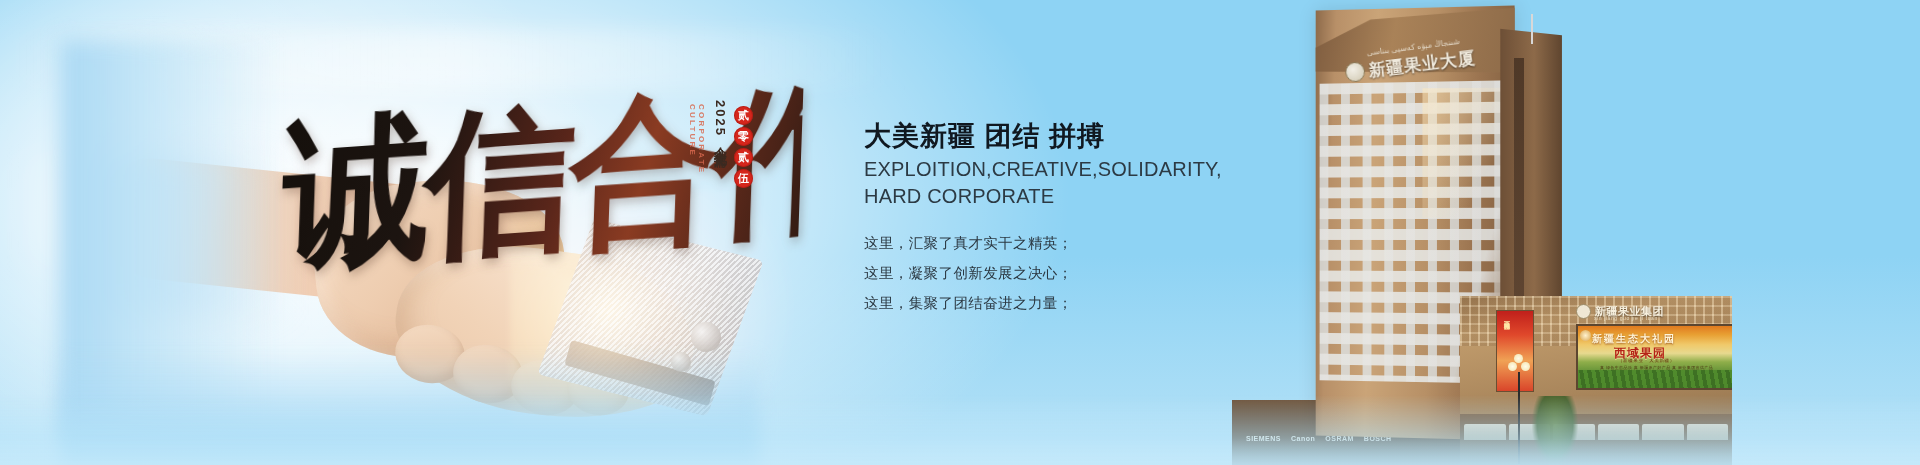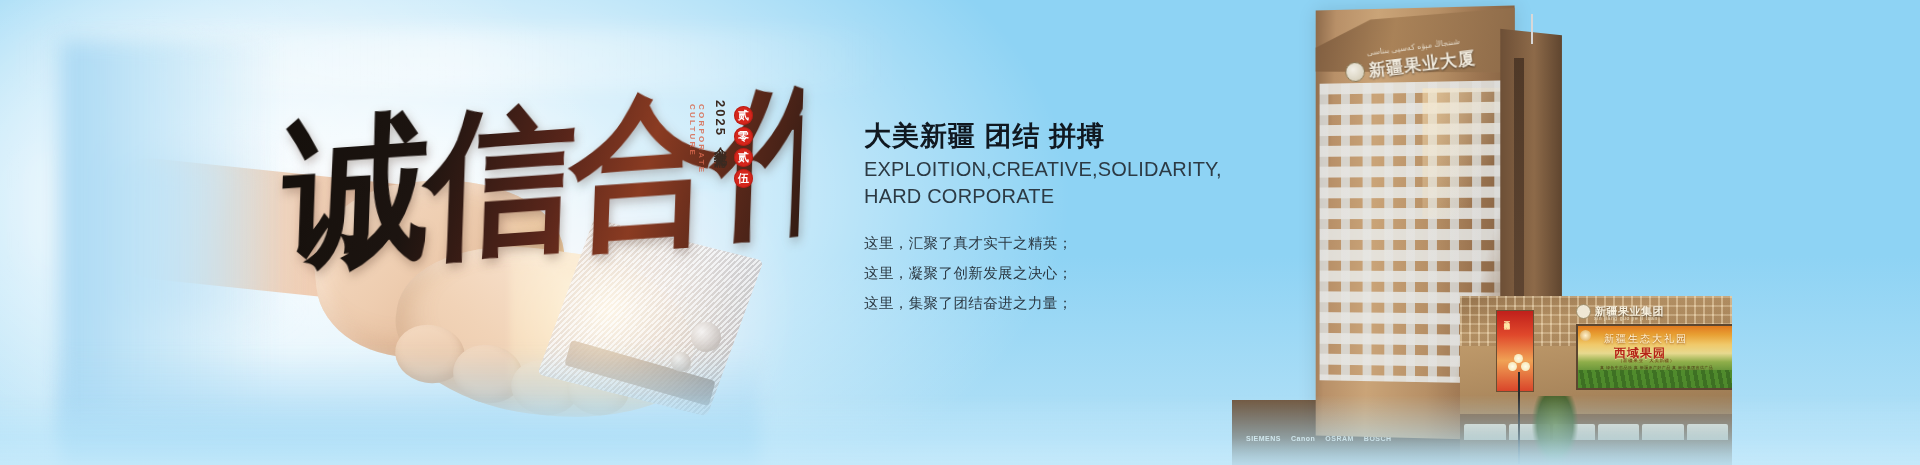--- a/index.html
+++ b/index.html
@@ -158,21 +158,21 @@
                repeating-linear-gradient(to bottom, rgba(255,240,210,0.30) 0 2px, rgba(120,90,60,0.1) 2px 9px);}
   .podium-sign{position:absolute;left:344px;top:302px;width:150px;height:18px;
     display:flex;align-items:center;gap:4px;}
   .podium-sign .plogo{width:13px;height:13px;border-radius:50%;background:#efe7d4;border:1px solid #9b8a66;}
   .podium-sign .pzh{font-size:11px;font-weight:700;color:#f6efdd;letter-spacing:.5px;
     text-shadow:0 1px 2px rgba(0,0,0,.5);white-space:nowrap;}
   .podium-sign .ppy{position:absolute;left:18px;top:13px;font-size:5px;color:#e6dcc4;letter-spacing:.6px;white-space:nowrap;}
   .billboard{position:absolute;left:344px;top:324px;width:156px;height:62px;border:2px solid #5c4630;
     background:linear-gradient(180deg,#e07a1f 0%,#e8a033 14%,#f0c96a 30%,#e7d98f 44%,#8fae4a 58%,#5f8f35 76%,#3f6f28 100%);
     overflow:hidden;}
-  .bb-title{position:absolute;left:26px;top:6px;font-size:10px;font-weight:400;color:#fff5d8;
+  .bb-title{position:absolute;left:14px;top:6px;font-size:10px;font-weight:700;color:#fff5d8;
     letter-spacing:2px;text-shadow:0 1px 2px rgba(120,40,0,.7);white-space:nowrap;}
   .bb-logo{position:absolute;left:2px;top:4px;width:11px;height:11px;border-radius:50%;
     background:radial-gradient(circle,#fff2cf,#d9a44e);}
   .bb-brand{position:absolute;left:36px;top:19px;font-size:12px;font-weight:700;color:#b52216;
     letter-spacing:1px;text-shadow:0 1px 0 rgba(255,235,180,.7);white-space:nowrap;}
   .bb-sub{position:absolute;left:40px;top:32px;font-size:4.5px;color:#6b3a12;letter-spacing:.6px;white-space:nowrap;}
   .bb-sub2{position:absolute;left:22px;top:39px;font-size:4px;color:#4e3a14;letter-spacing:.4px;white-space:nowrap;}
   .bb-field{position:absolute;left:0;top:44px;width:100%;height:18px;
     background:repeating-linear-gradient(80deg,#4f8b2c 0 4px,#3c6f22 4px 8px);opacity:.95;}
   .poster{position:absolute;left:264px;top:310px;width:36px;height:80px;border:1px solid #6a4f33;

